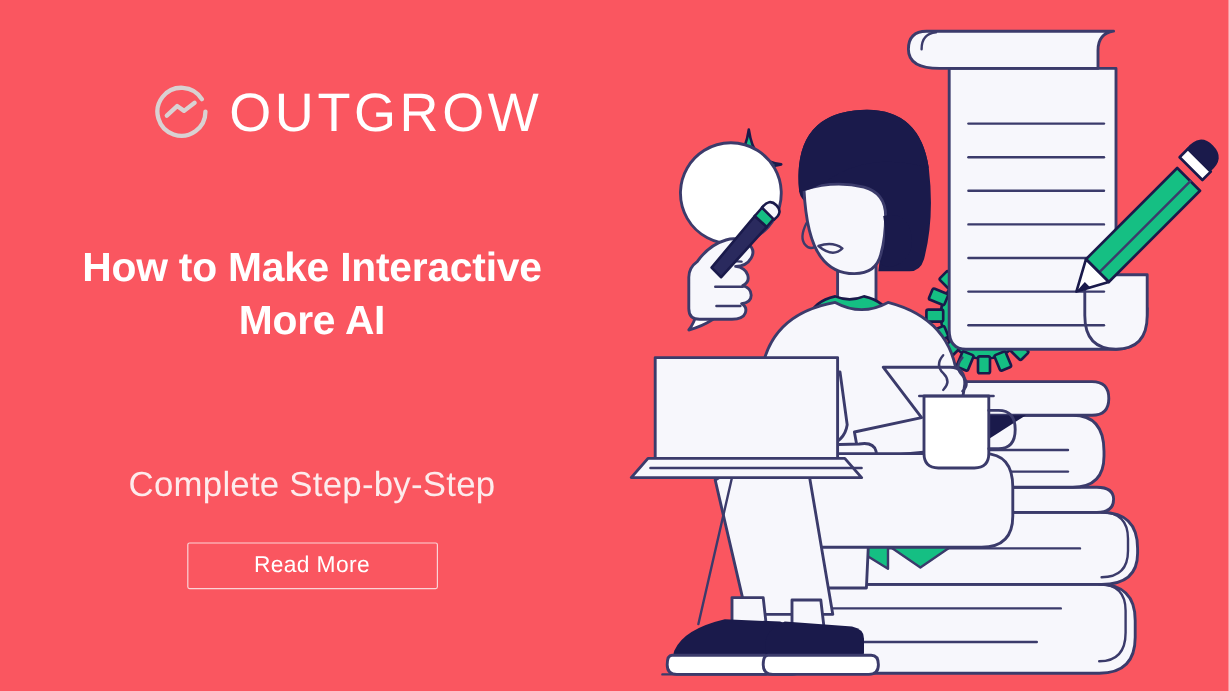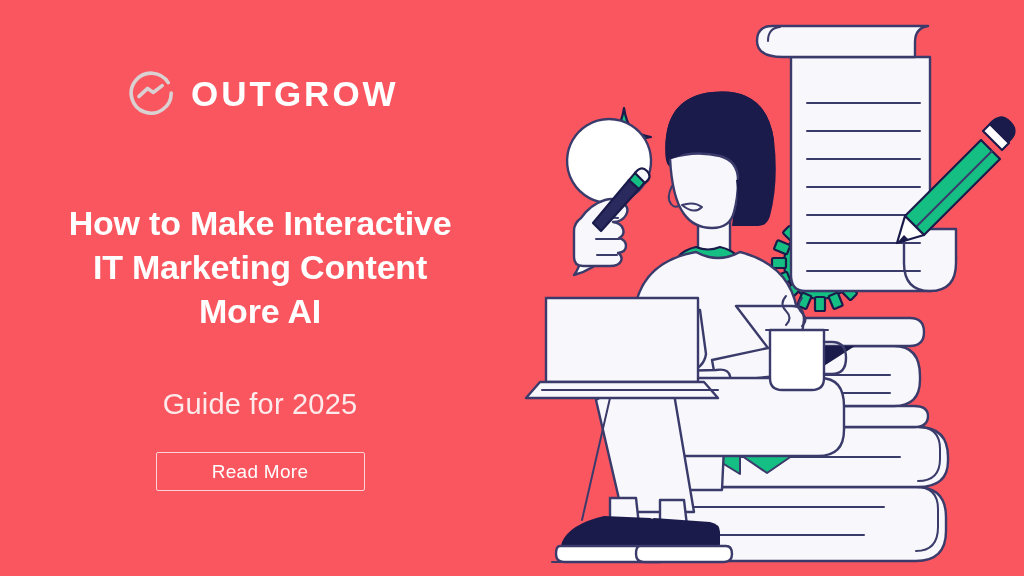--- a/index.html
+++ b/index.html
@@ -35,22 +35,22 @@
     display: flex;
     align-items: center;
     gap: 15px;
   }
   .logo-mark {
     width: 48px;
     height: 48px;
     display: block;
   }
   .logo-word {
-    font-size: 35px;
-    font-weight: 700;
+    font-size: 45px;
+    font-weight: 400;
     letter-spacing: 3.0px;
     color: #ffffff;
     line-height: 1;
     white-space: nowrap;
   }
 
   
   .headline {
     position: absolute;
     left: 0;
@@ -136,26 +136,25 @@
         <svg viewBox="0 0 48 48" width="48" height="48" aria-hidden="true">
           <path d="M40.2 13.6 A20 20 0 1 0 43.2 24" fill="none" stroke="#D9D1D2" stroke-width="3.6" stroke-linecap="round"></path>
           <path d="M11.0 27.4 L19.6 19.4 L25.4 23.4 L34.2 16.6" fill="none" stroke="#D9D1D2" stroke-width="3.6" stroke-linecap="round" stroke-linejoin="round"></path>
         </svg>
       </span>
       <span class="logo-word">OUTGROW</span>
     </div>
 
     <h1 class="headline">
       <span class="hl-line">How to Make Interactive</span>
-      <span class="hl-line">IT Marketing Content</span>
       <span class="hl-line">More AI</span>
     </h1>
 
     <p class="subhead">
-      <span class="sh-line">Guide for 2025</span>
+      <span class="sh-line">Complete Step-by-Step</span>
     </p>
 
     <div class="cta-wrap">
       <button class="cta-btn">Read More</button>
     </div>
   </div>
 
   <div class="illustration">
     <svg viewBox="0 0 524 576" xmlns="http://www.w3.org/2000/svg">
       <defs>

